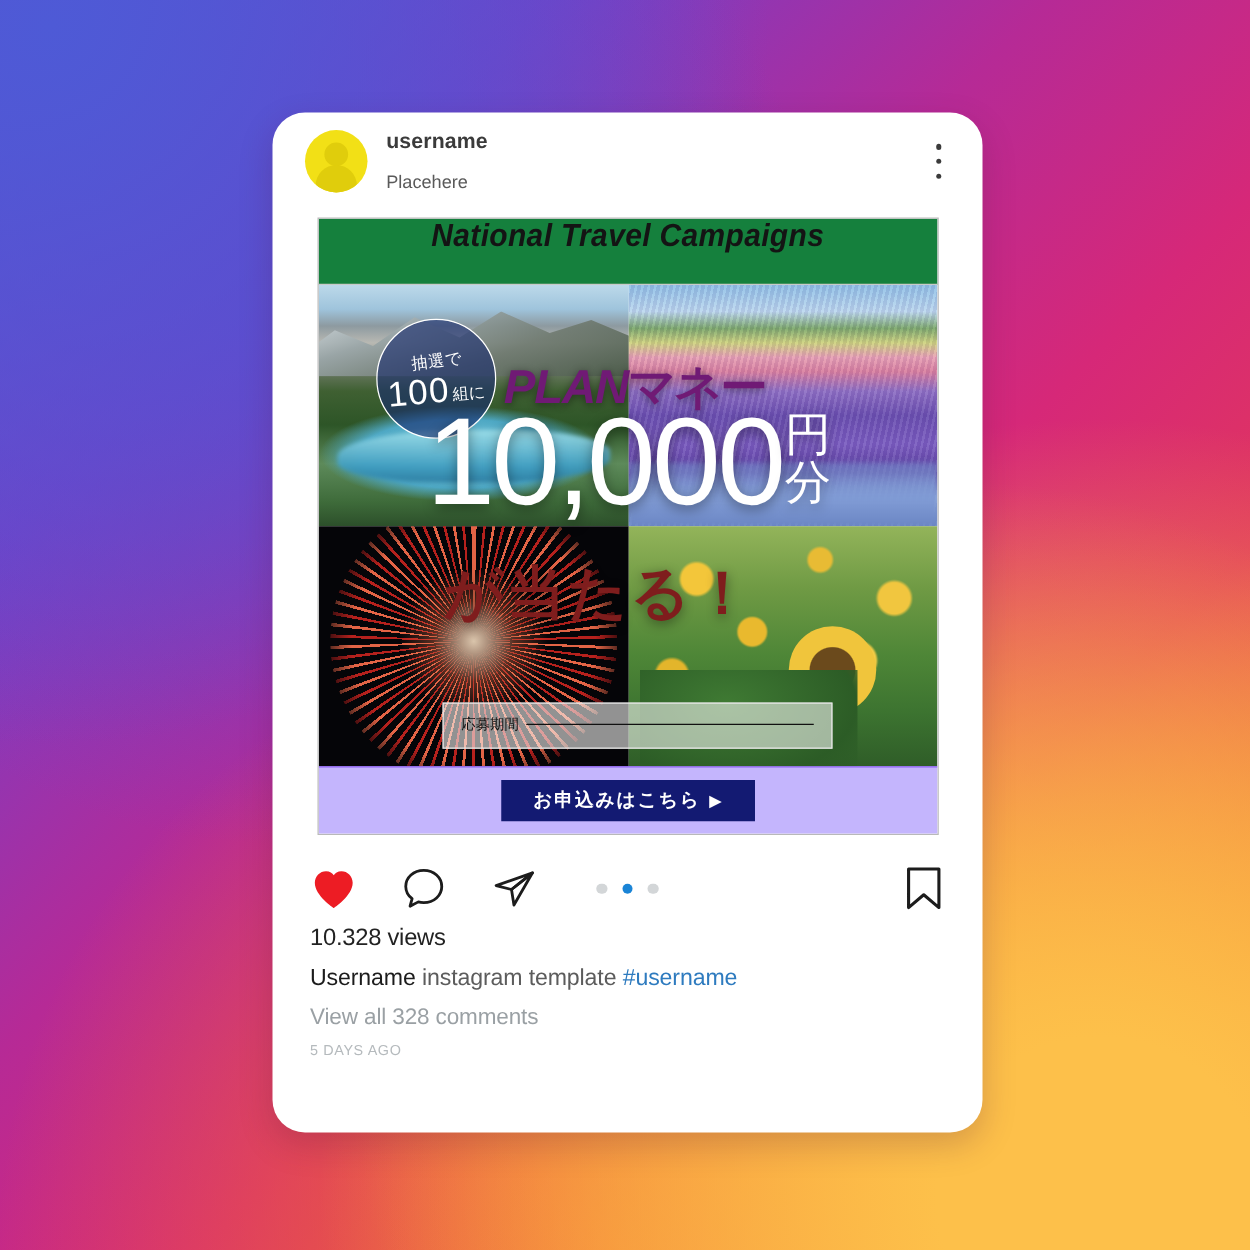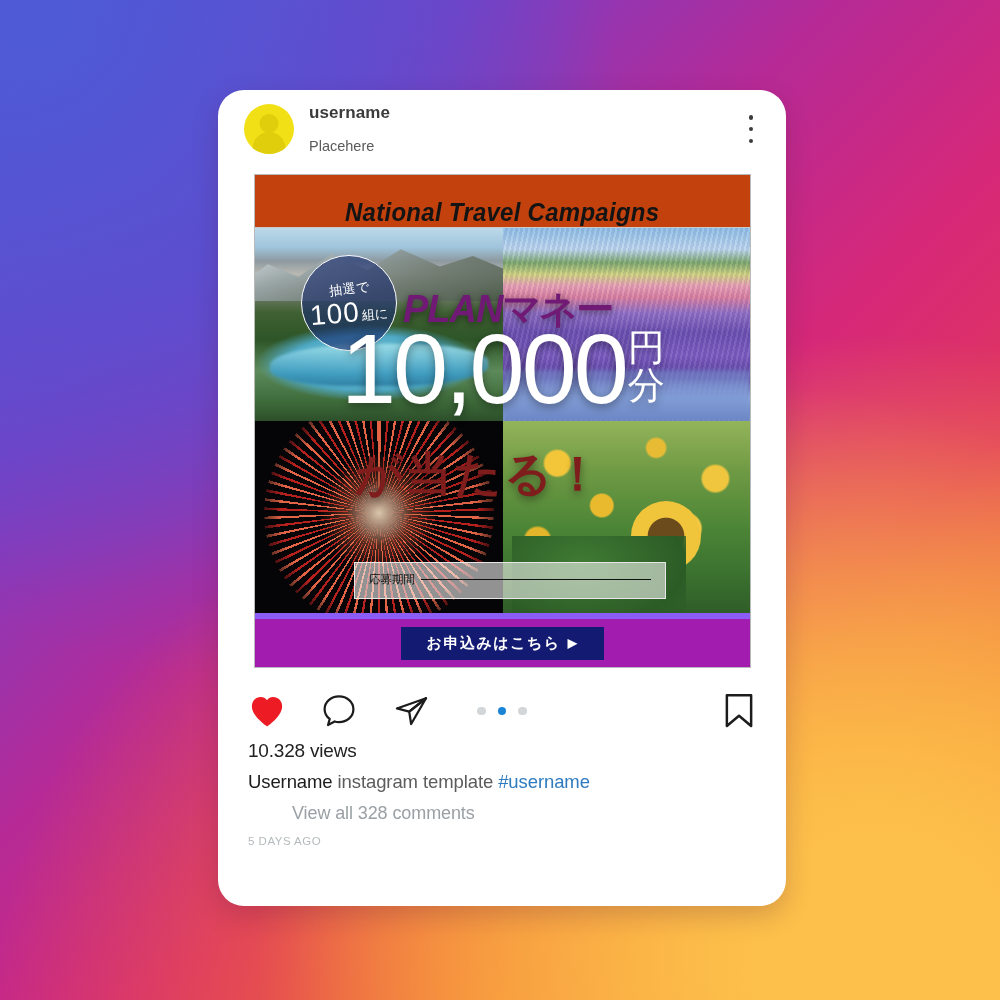--- a/index.html
+++ b/index.html
@@ -113,24 +113,24 @@
     top: 84px;
     width: 497px;
     height: 494px;
     background: #ffffff;
     border: 1px solid #b9b9b9;
     overflow: hidden;
   }
 
   .banner-title {
     height: 53px;
-    background: #c2410c;
+    background: #15803d;
     border-bottom: 1px solid #c9c9c9;
     display: flex;
-    align-items: flex-end;
+    align-items: flex-start;
     justify-content: center;
   }
   .banner-title span {
     font-family: "Liberation Sans Narrow", "Liberation Sans", sans-serif;
     font-weight: bold;
     font-style: italic;
     font-size: 25.5px;
     color: #141414;
     letter-spacing: .3px;
     transform: scaleX(.94);
@@ -384,22 +384,22 @@
     letter-spacing: .4px;
     text-align: center;
   }
   .period-dates .yr { font-weight: 500; }
   .period-dates .sm { font-size: 13px; }
   .period-dates .dash { margin: 0 6px; }
 
   
   .banner-footer {
     height: 54px;
-    background: #a21caf;
-    border-top: 6px solid #8b5cf6;
+    background: #c4b5fd;
+    border-top: 1px solid #8b5cf6;
     display: flex;
     align-items: center;
     justify-content: center;
   }
   .cta-button {
     background: #131a72;
     color: #ffffff;
     font-size: 15px;
     font-weight: bold;
     letter-spacing: 1.5px;
@@ -464,21 +464,20 @@
     letter-spacing: -.1px;
   }
   .caption-line .uname { color: #1c1c1c; }
   .caption-line .tag { color: #2e7bbf; cursor: pointer; }
   .comments-link {
     margin-top: 10px;
     font-size: 18px;
     color: #9aa0a4;
     cursor: pointer;
     letter-spacing: -.1px;
-    margin-left: 44px;
   }
   .timestamp {
     margin-top: 11px;
     font-size: 11.5px;
     color: #b5babd;
     letter-spacing: .5px;
   }
 </style>
 </head>
 <body>

